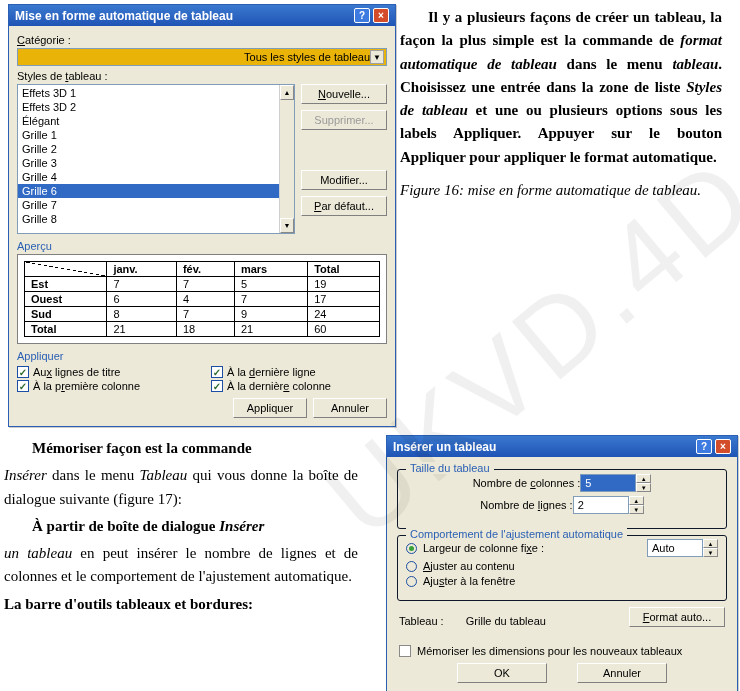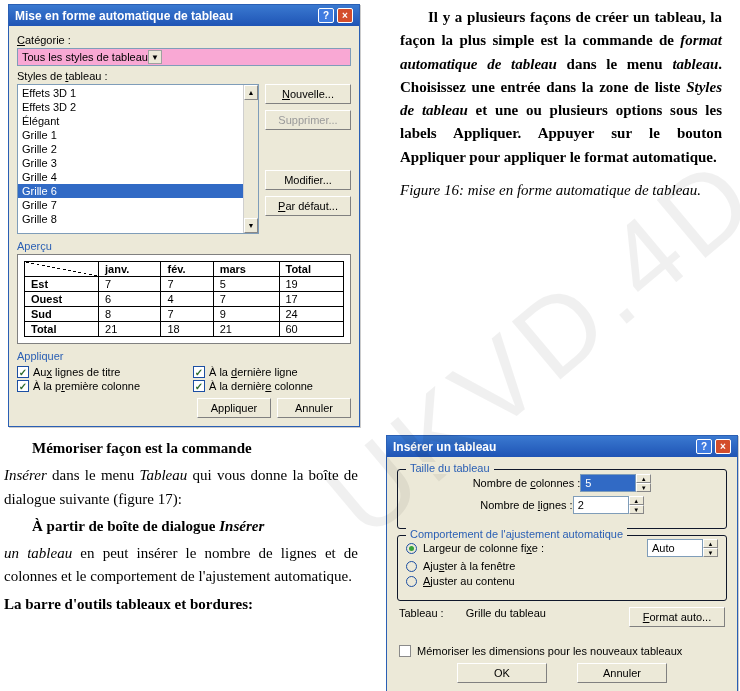--- a/index.html
+++ b/index.html
@@ -41,21 +41,21 @@
   .bold { font-weight: bold; }
 
   
   .dlg {
     font-family: Tahoma, Arial, sans-serif;
     font-size: 11px;
     color: #000;
     background: #ece9d8;
     border: 1px solid #2a5fb4;
     box-shadow: 1px 1px 0 rgba(0,0,0,.2);
-    width: 352px;
+    width: 388px;
   }
   .titlebar {
     background: linear-gradient(#3a79d0,#1f54b5);
     color: #fff;
     font-weight: bold;
     font-size: 12px;
     padding: 3px 6px;
     display: flex;
     align-items: center;
     justify-content: space-between;
@@ -67,23 +67,23 @@
     color:#fff; font-size:10px; font-weight:bold;
     display:flex; align-items:center; justify-content:center;
     border:1px solid #fff; border-radius:2px;
   }
   .tb.help { background:#3e7be0; }
   .dlgbody { padding:6px 8px 8px; }
   .lbl { display:block; margin:2px 0 2px; }
   .underline-letter { text-decoration: underline; }
   .combo {
     display:flex; align-items:center;
-    border:1px solid #7f9db9; background:#f9a8d4;
-    height:18px; padding:0 18px 0 4px;
-    justify-content:flex-start;
+    border:1px solid #7f9db9; background:#eab308;
+    height:18px; padding:0 2px 0 4px;
+    justify-content:flex-end;
   }
   .combo .arrow { width:14px; height:14px; background:#ece9d8; border:1px solid #a0a0a0; display:flex;align-items:center;justify-content:center;font-size:8px;}
   .row2 { display:flex; gap:6px; align-items:flex-start; margin-top:2px;}
   .listbox {
     flex:1;
     border:1px solid #7f9db9; background:#fff;
     height:150px; overflow:hidden; position:relative;
     padding:1px 0;
   }
   .listbox .item { padding:0 4px; line-height:14px; white-space:nowrap;}
@@ -123,21 +123,21 @@
   .frow { display:flex; align-items:center; justify-content:center; margin:4px 0;}
   .spin { display:flex; align-items:center;}
   .spin .val { border:1px solid #7f9db9; background:#fff; width:56px; height:18px; padding:0 4px; display:flex; align-items:center;}
   .spin .val.sel { background:#316ac5; color:#fff;}
   .spin .btns { display:flex; flex-direction:column;}
   .spin .sbtn { width:15px; height:9px; background:#ece9d8; border:1px solid #fff; border-right-color:#888; border-bottom-color:#888; font-size:6px; display:flex; align-items:center; justify-content:center;}
   .radio { display:flex; align-items:center; gap:6px; margin:3px 0;}
   .rdot { width:11px; height:11px; border:1px solid #1c4fa3; border-radius:50%; display:flex; align-items:center; justify-content:center;}
   .rdot .on { width:5px; height:5px; background:#38a23a; border-radius:50%;}
   .inline { display:flex; align-items:center; gap:8px;}
-  .tabrow { display:flex; align-items:flex-start; justify-content:space-between; margin:2px 4px;}
+  .tabrow { display:flex; align-items:flex-end; justify-content:space-between; margin:2px 4px;}
   .checkbox-sm { width:12px; height:12px; border:1px solid #8a8a8a; background:#fff;}
   .memrow { display:flex; align-items:center; gap:6px; margin:18px 4px 6px;}
   .okrow { display:flex; justify-content:center; gap:30px; margin:4px 0 8px;}
 
   
   .lt { padding: 6px 12px 6px 4px; }
 
 </style>
 </head>
 <body>
@@ -344,25 +344,25 @@
                 <span class="val">Auto</span>
                 <span class="btns">
                     <span class="sbtn">▲</span>
                     <span class="sbtn">▼</span>
                   </span>
               </span>
             </span>
           </div>
           <div class="radio">
             <span class="rdot"></span>
-              <span>Aju<span class="underline-letter">s</span>ter à la fenêtre</span>
+              <span><span class="underline-letter">A</span>juster au contenu</span>
           </div>
           <div class="radio">
             <span class="rdot"></span>
-              <span><span class="underline-letter">A</span>juster au contenu</span>
+              <span>Aju<span class="underline-letter">s</span>ter à la fenêtre</span>
           </div>
         </div>
 
         <div class="tabrow">
           <span class="inline"><span>Tableau :</span>&nbsp;&nbsp;<span>Grille du tableau</span></span>
           <div class="wbtn" style="width:96px"><span class="underline-letter">F</span>ormat auto...</div>
         </div>
 
         <div class="memrow">
           <span class="checkbox-sm"></span>

